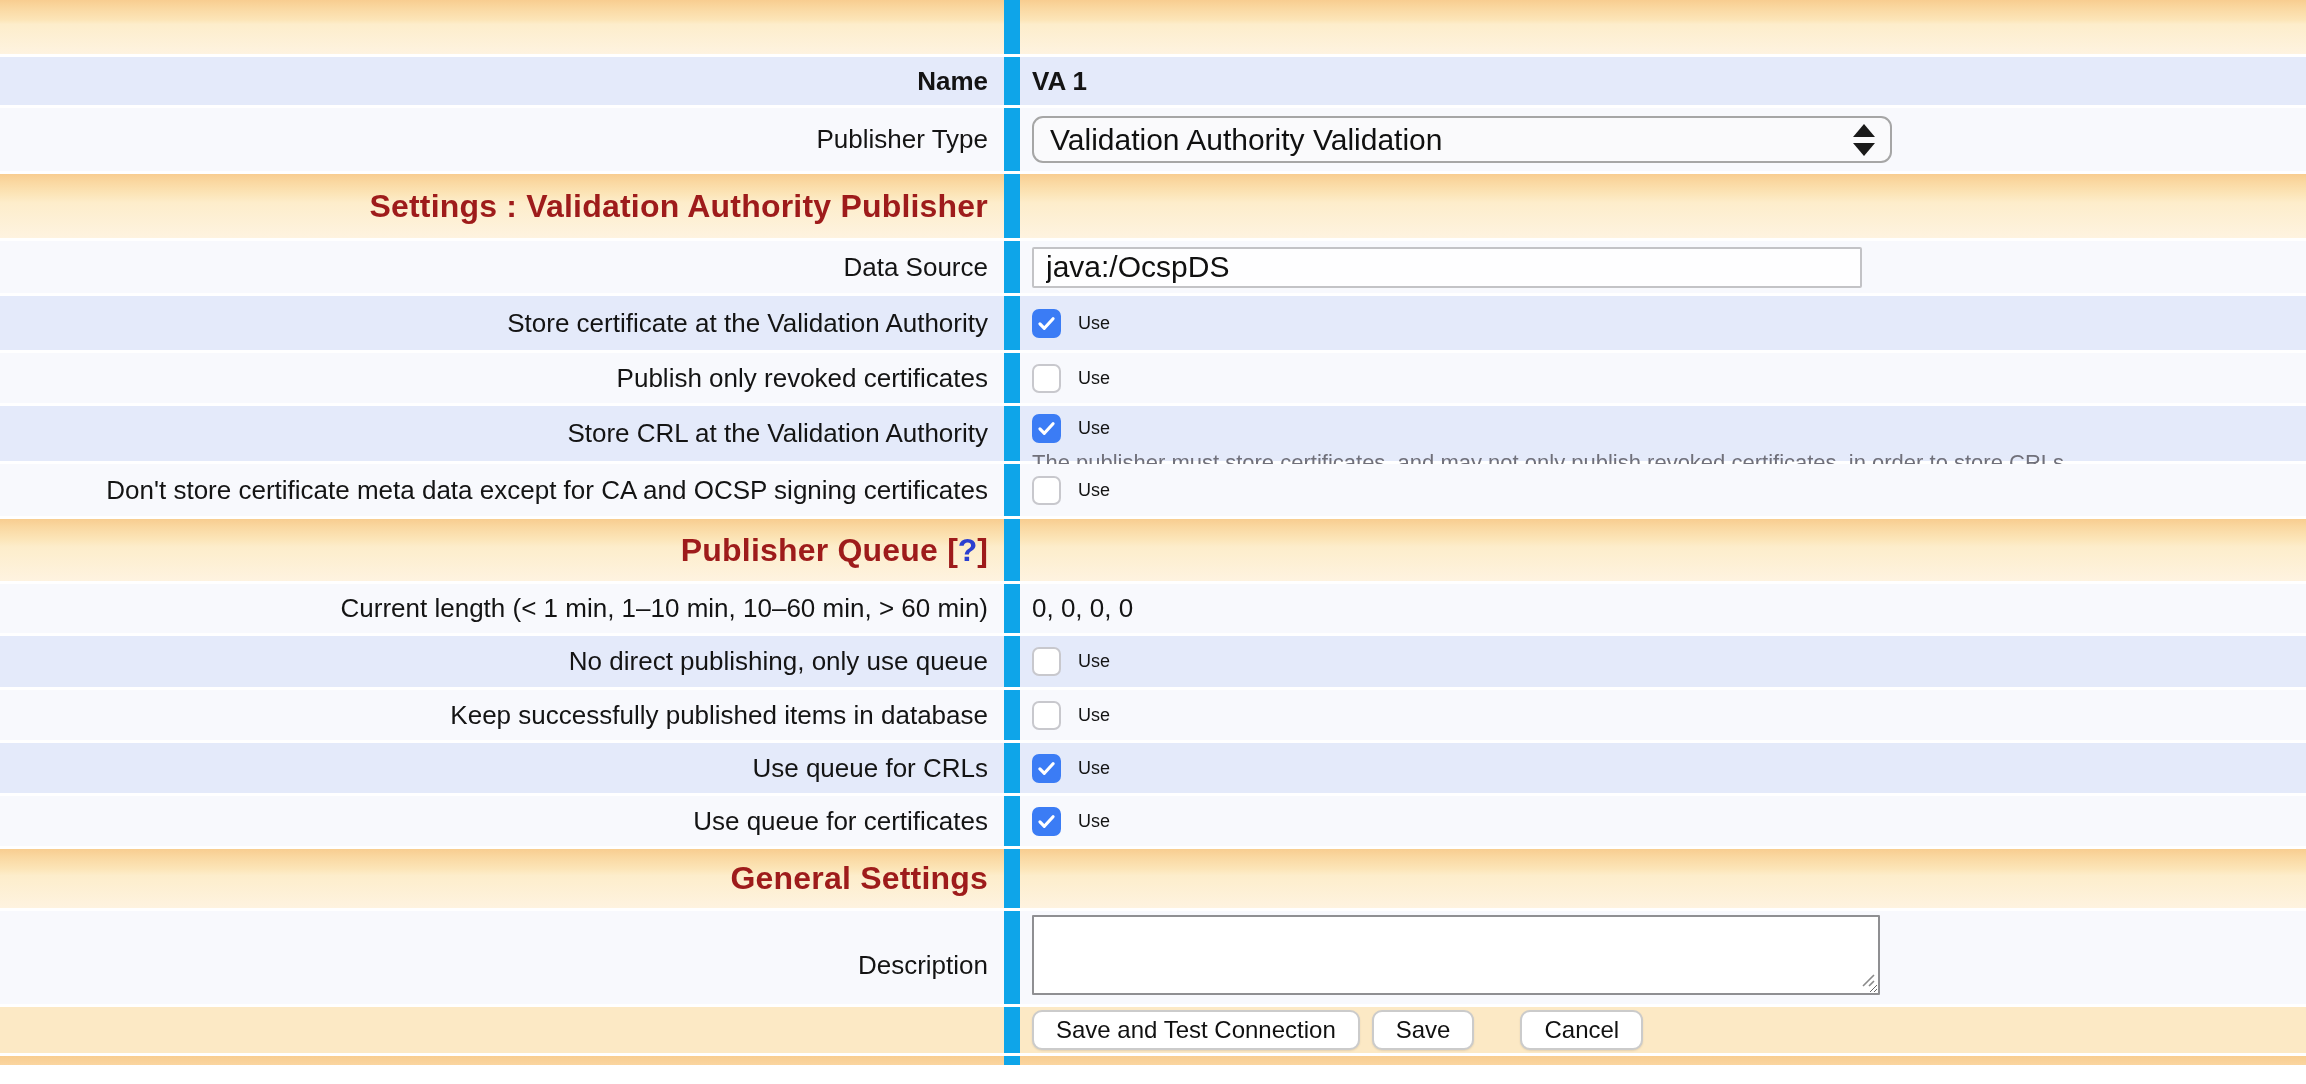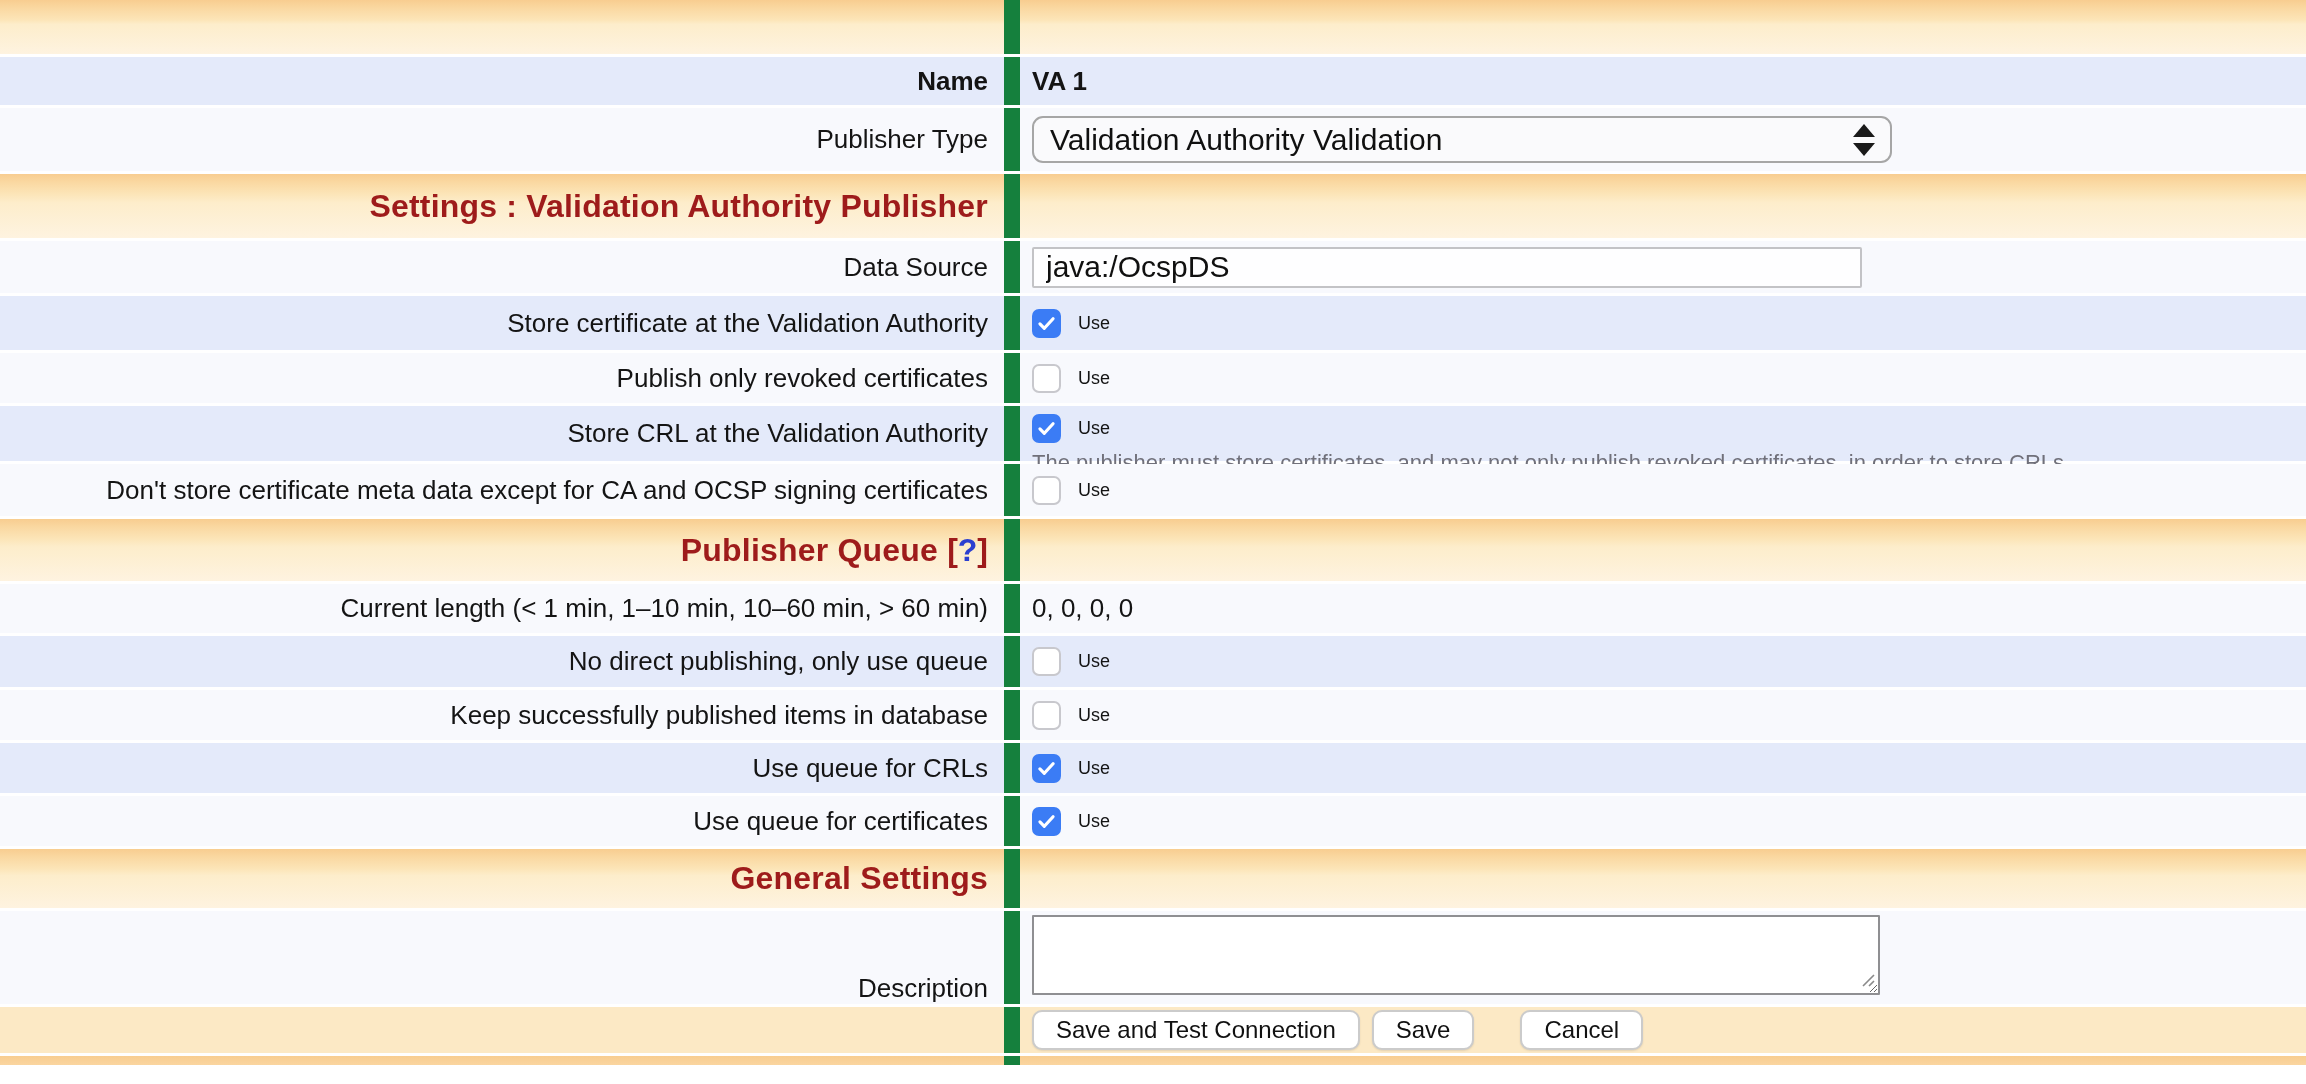--- a/index.html
+++ b/index.html
@@ -10,21 +10,21 @@
     background:#fff;
     font-family:"Liberation Sans", sans-serif;
     color:#141414;
     overflow:hidden;
   }
   .row {
     display:grid;
     grid-template-columns:1004px 1286px;
     column-gap:16px;
     margin-bottom:3px;
-    background:#15803d;
+    background:#0ea5e9;
   }
   .cell { display:flex; align-items:center; min-height:100%; }
   .cell-l { justify-content:flex-end; padding-right:16px; text-align:right; }
   .cell-r { justify-content:flex-start; padding-left:12px; }
   .lav  > .cell { background:#E4EAFA; }
   .lt   > .cell { background:#F8F9FD; }
   .hdr  > .cell { background:linear-gradient(180deg,#F8CD90 0px,#FAD8A1 8px,#FCE5B8 20px,#FDEDCB 45%,#FEF3E0 100%); }
   .btnrow > .cell { background:#FCE9C5; }
   .sliver > .cell { background:linear-gradient(180deg,#F8CD90 0px,#FAD5A0 9px); }
   .label { font-size:26px; color:#141414; }
@@ -282,21 +282,21 @@
   </div>
 
   <div class="row hdr" style="height:59px">
     <div class="cell cell-l">
         <span class="section-title">General Settings</span>
       </div>
     <div class="cell cell-r"></div>
   </div>
 
   <div class="row lt" style="height:93px">
-    <div class="cell cell-l" style="align-items:flex-end; padding-top:16px;">
+    <div class="cell cell-l" style="align-items:center; padding-top:16px;">
       <span class="label">Description</span>
     </div>
     <div class="cell cell-r" style="align-items:flex-start; padding-top:4px;">
       <div class="textarea-wrap">
         <textarea class="description-textarea" style=""></textarea>
         <span class="resize-grip">
           <svg width="16" height="16" viewBox="0 0 16 16">
               <path d="M15 4 L4 15 M15 10 L10 15" stroke="#8a8a8a" stroke-width="1.6"></path>
             </svg>
         </span>

